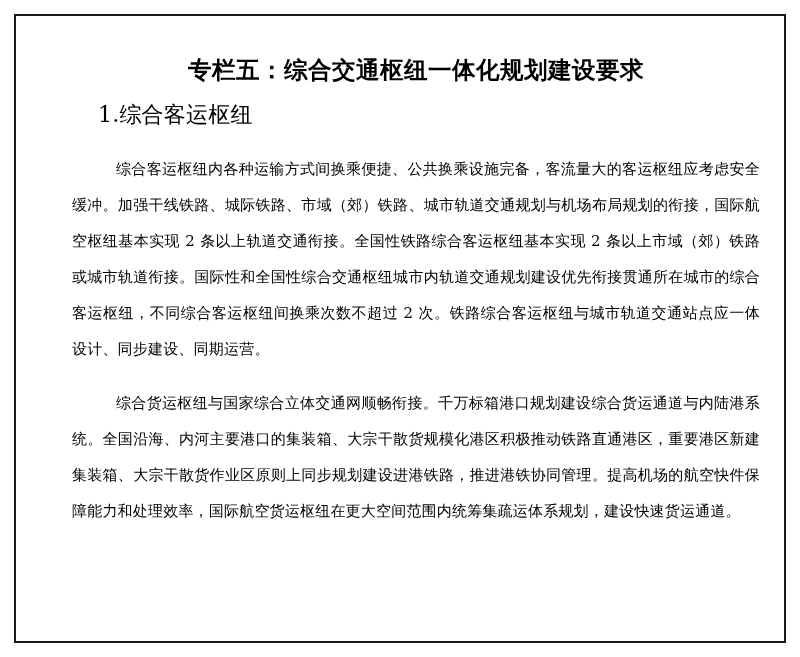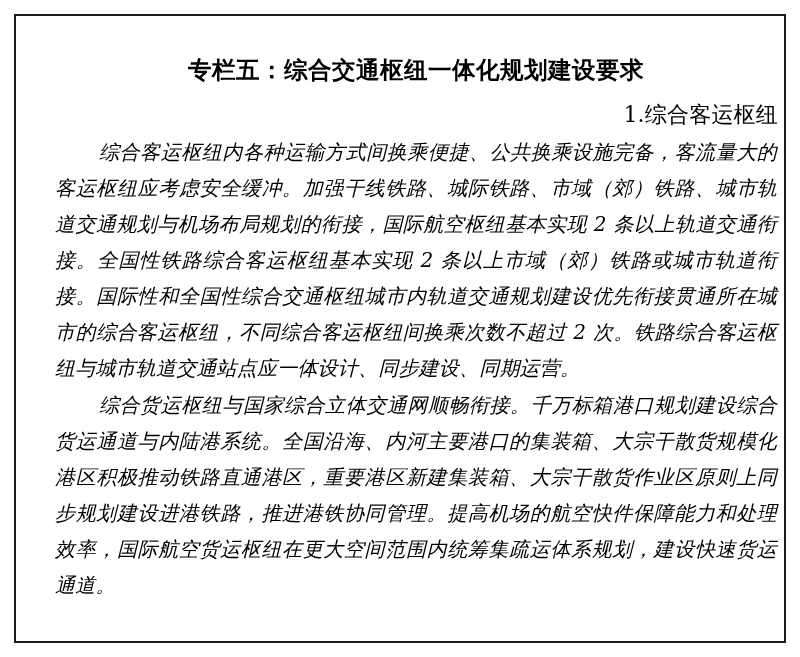--- a/index.html
+++ b/index.html
@@ -39,38 +39,36 @@
   .title {
     text-align: center;
     font-size: 23.5px;
     font-weight: bold;
     letter-spacing: 0.5px;
     line-height: 1.4;
     margin: 0 0 10px 0;
     padding-top: 8px;
   }
   .para {
-    font-size: 20px;
+    font-size: 15px;
     line-height: 36px;
     text-align: justify;
     text-justify: inter-ideograph;
-    margin: 1px;
+    margin: 18px;
     letter-spacing: 0.2px;
-    font-style: italic;
   }
   .para.indent {
     text-indent: 44px;
   }
   .heading-line {
     font-size: 22px;
     line-height: 36px;
     margin: 0;
     text-indent: 44px;
     letter-spacing: 0.2px;
-    text-align: right;
   }
 </style>
 </head>
 <body>
 
 <div class="page">
   <div class="doc-frame">
     <div class="content">
 
       <div class="title">专栏五：综合交通枢纽一体化规划建设要求</div>

